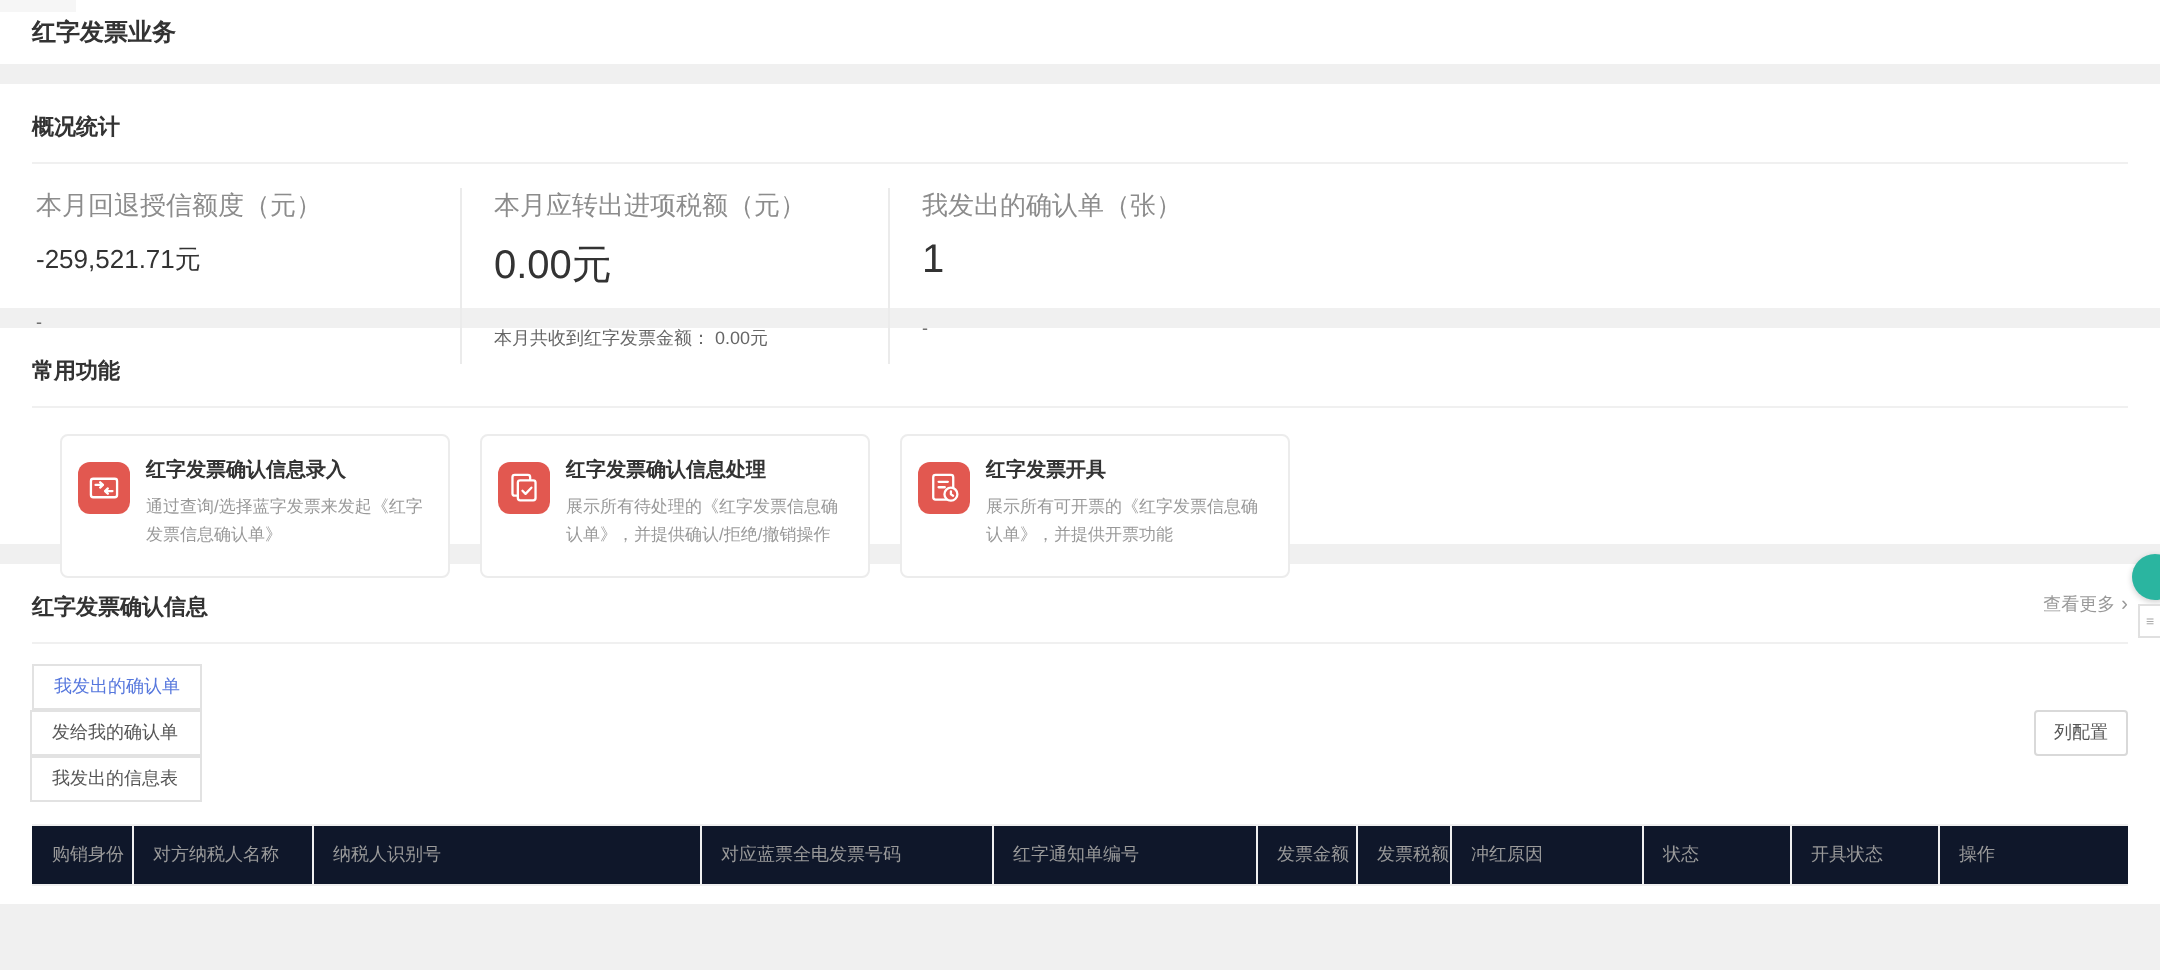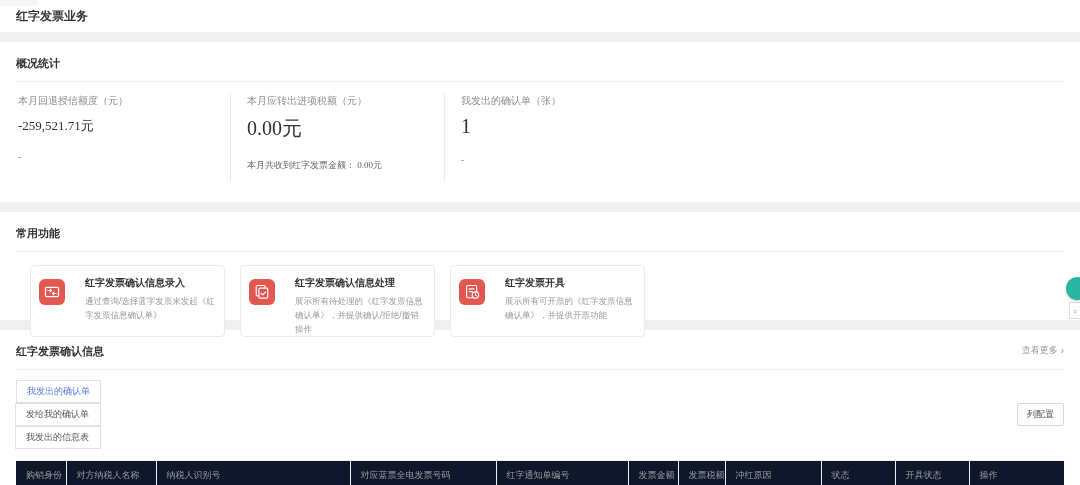--- a/index.html
+++ b/index.html
@@ -16,34 +16,34 @@
   .topbar { height:32px; background:#fff; display:flex; align-items:center; padding:0 16px; position:relative; }
   .topbar .page-title { font-size:12px; font-weight:bold; color:#333; }
   .top-notch { position:absolute; left:0; top:0; width:38px; height:6px; background:#f6f6f6; }
 
   
   .panel { background:#fff; margin-top:10px; padding:12px 16px 0 16px; }
   .panel-title { font-size:11px; font-weight:bold; color:#333; padding:2px 0 10px 0; }
   .hdivider { height:1px; background:#f0f0f0; }
 
   
-  #overview { height:160px;font-family:Liberation Serif, serif; }
+  #overview { height:112px; }
   .stats { display:grid; grid-template-columns:214px 214px 214px 214px; margin-top:12px; }
   .stat { padding-left:16px; min-height:88px; }
   .stat:first-child { padding-left:2px; }
   .stat + .stat { border-left:1px solid #ebebeb; }
-  .stat-label { font-size:10px; color:#8c8c8c; }
+  .stat-label { font-size:13px; color:#8c8c8c; }
   .stat-value { font-size:20px; color:#333; margin-top:7px; }
   .stat-value.medium { font-size:13px; margin-top:9px; }
   .stat-sub { font-size:9px; color:#666; margin-top:17px; }
 
   
   #functions { height:108px; }
   .cards { display:flex; gap:15px; padding:13px 0 0 14px; }
-  .card { width:195px; height:72px; border:1px solid #ececec; border-radius:4px; background:#fff; display:flex; gap:20px; padding:10px 8px; }
+  .card { width:195px; height:72px; border:1px solid #ececec; border-radius:4px; background:#fff; display:flex; gap:8px; padding:10px 8px; }
   .card-icon { width:26px; height:26px; flex:none; border-radius:6px; background:#e25850; display:flex; align-items:center; justify-content:center; margin-top:3px; }
   .card-body { min-width:0; }
   .card-title { font-size:10px; font-weight:bold; color:#333; }
   .card-desc { font-size:8.5px; color:#999; line-height:1.65; margin-top:4px; }
 
   
   #confirmation { height:170px; overflow:hidden; }
   .section-head { display:flex; justify-content:space-between; align-items:center; padding-bottom:10px; }
   .section-head .panel-title { padding:2px 0 0 0; }
   .view-more { font-size:9px; color:#999; cursor:pointer; display:flex; align-items:center; gap:3px;text-align:right; }

